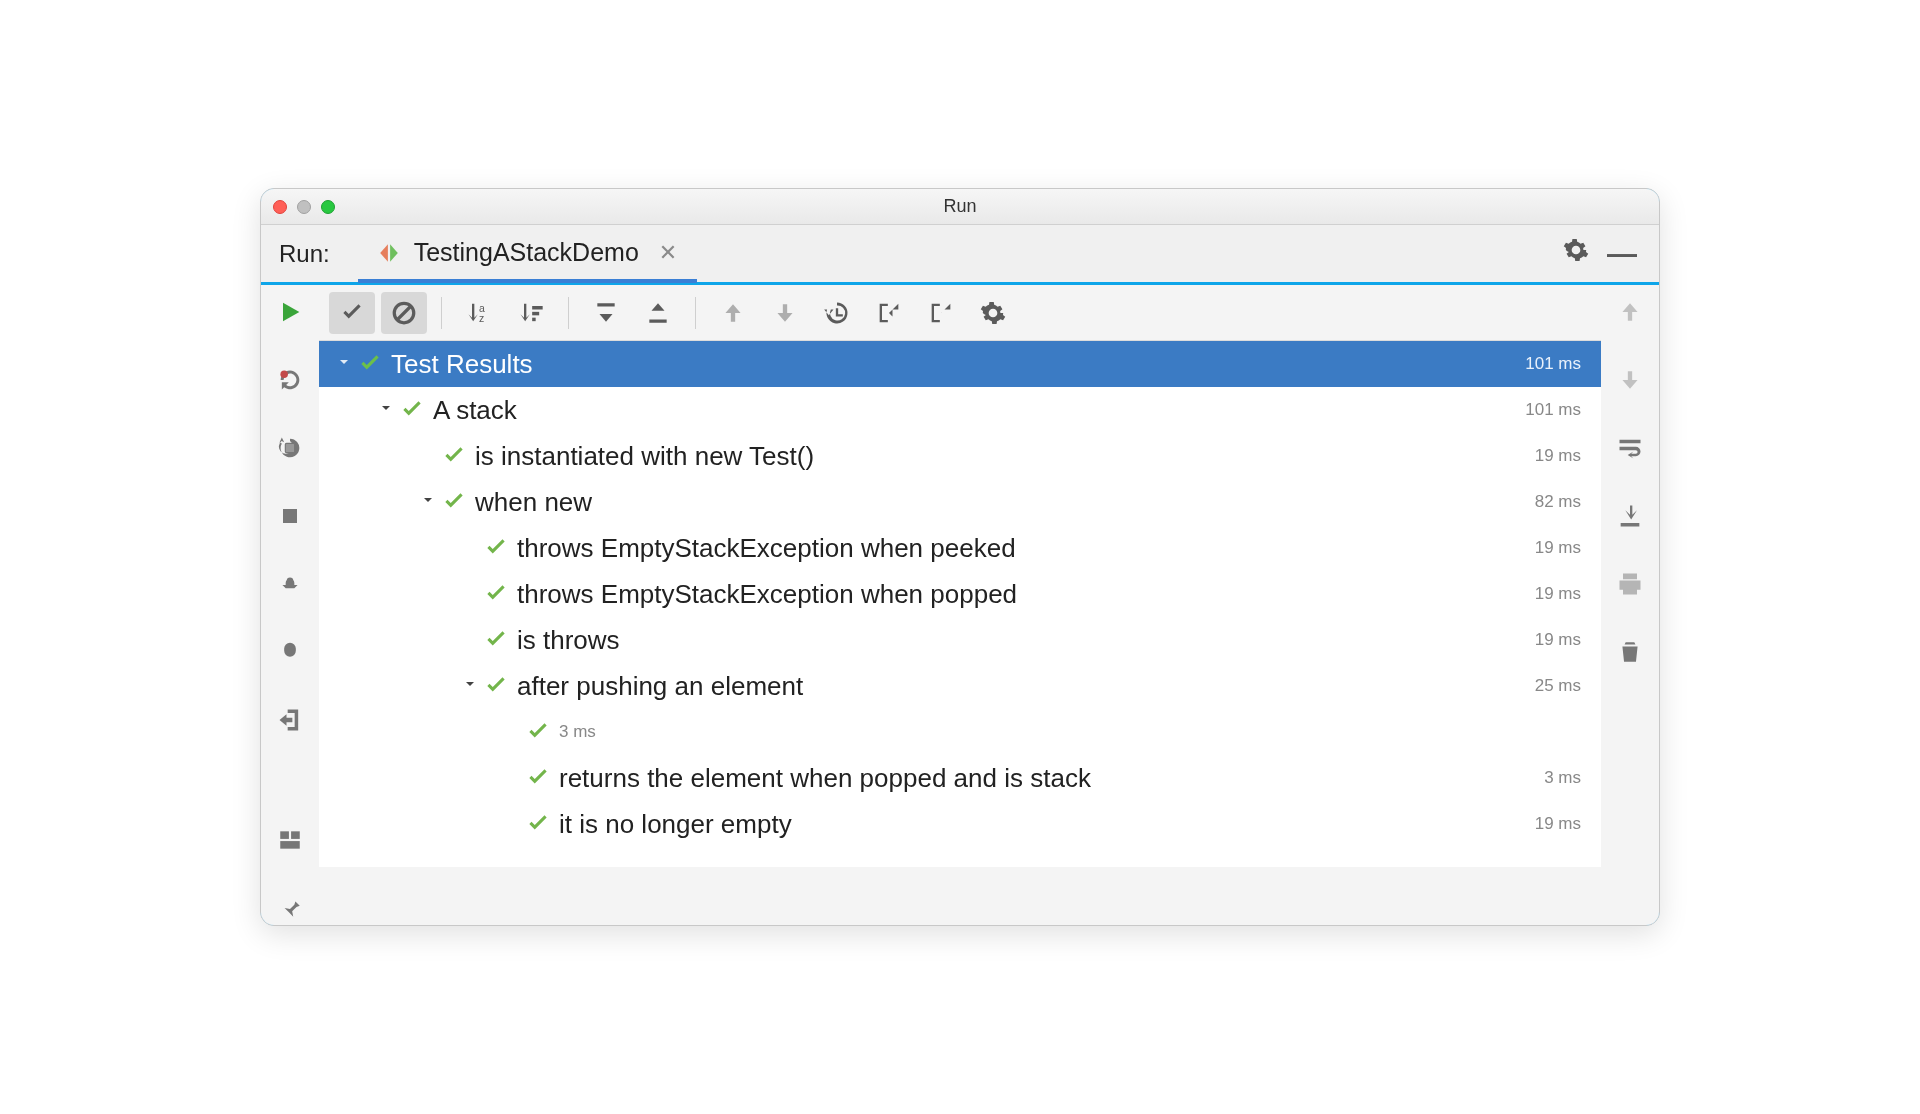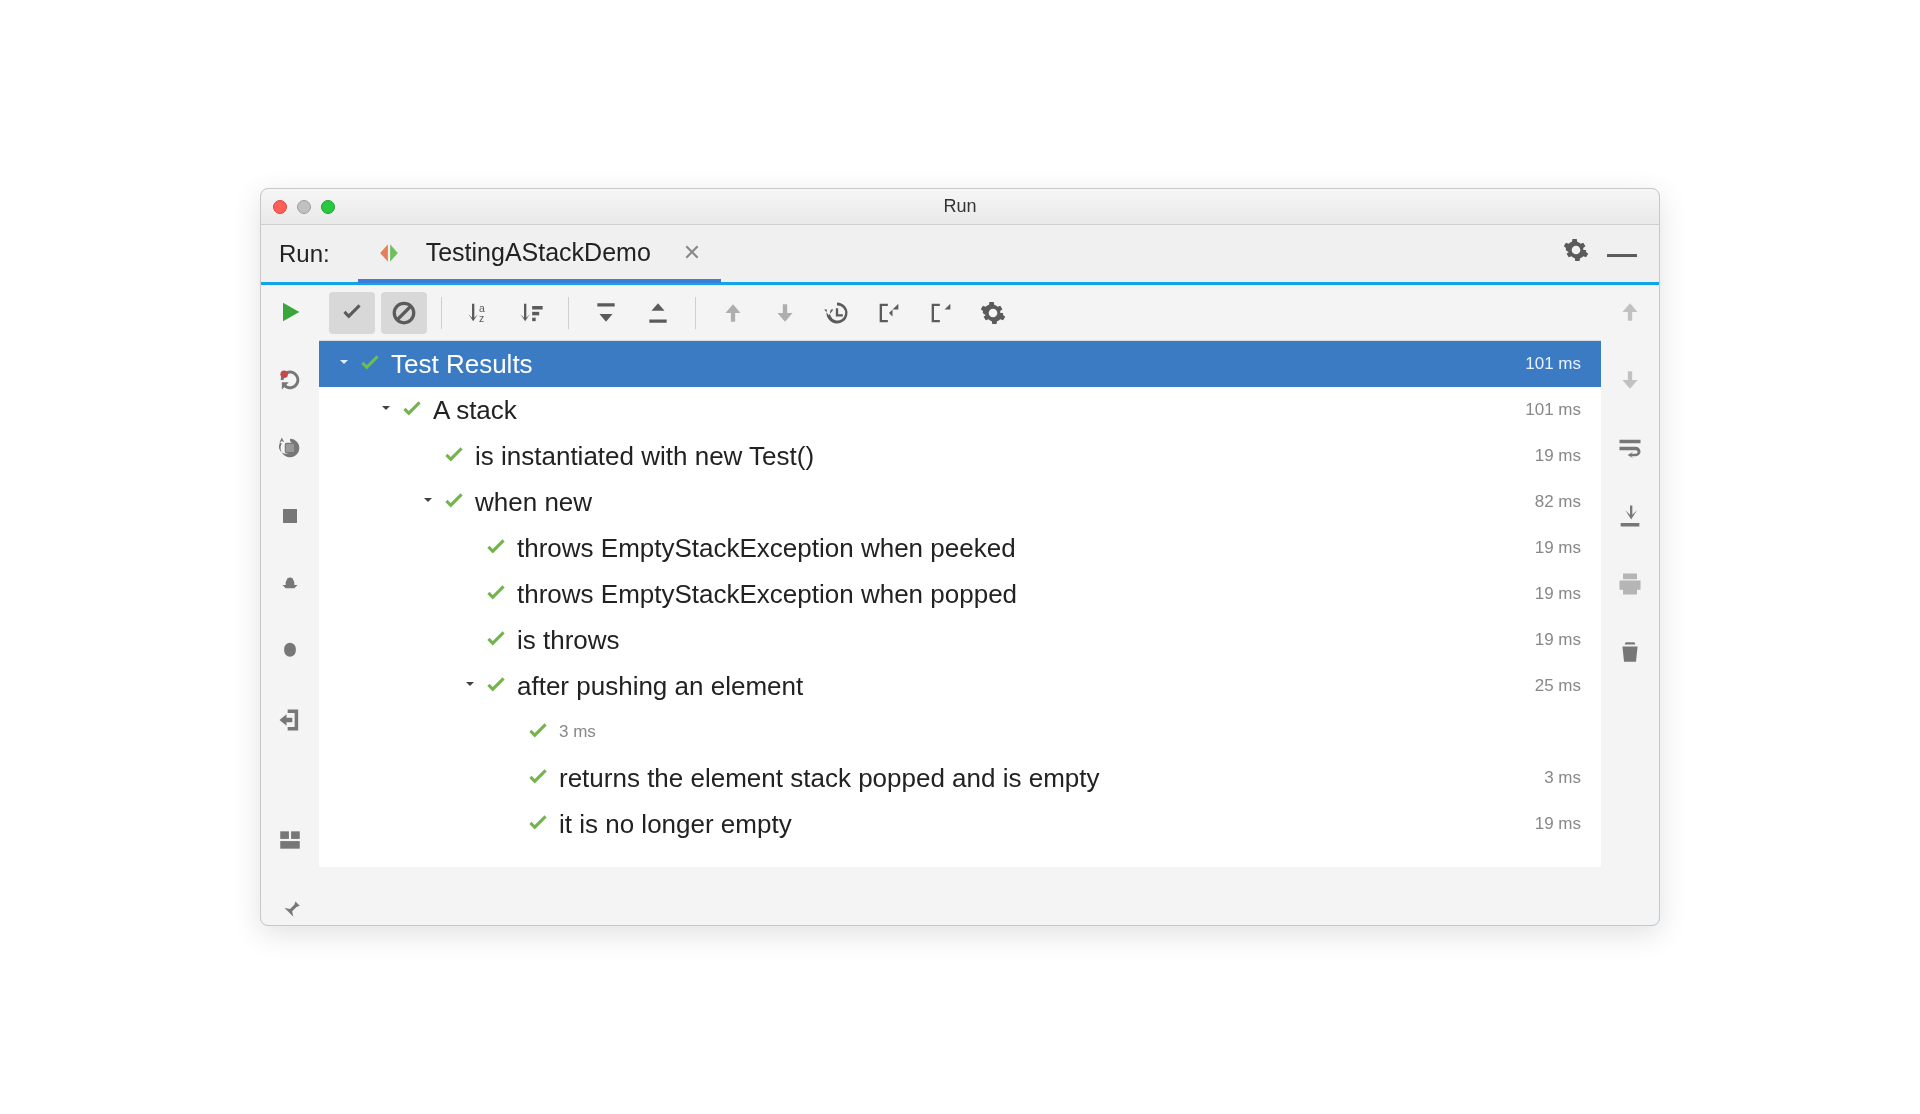--- a/index.html
+++ b/index.html
@@ -8,21 +8,21 @@
     background: #fff;
     display: flex;
     align-items: center;
     justify-content: center;
     min-height: 100vh;
     padding: 20px;
   }
   .window {
     width: 1400px;
     border: 1px solid #c8c8c8;
-    border-radius: 8px;
+    border-radius: 14px;
     background: #7dd3fc;
     box-shadow: 0 8px 30px rgba(0,0,0,0.12);
     overflow: hidden;
   }
   
   .titlebar {
     height: 36px;
     display: flex;
     align-items: center;
     justify-content: center;
@@ -44,21 +44,21 @@
     display:flex; align-items:center;
     height: 60px;
     background:#f0f0f0;
     border-bottom:3px solid #0ea5e9;
     padding: 0 22px 0 18px;
   }
   .header .label {
     font-size: 24px; color:#222; margin-right: 28px;
   }
   .tab {
-    display:flex; align-items:center; gap:26px;
+    display:flex; align-items:center; gap:14px;
     height:100%; padding: 0 20px;
     border-bottom: 4px solid #3a7fd5;
     position:relative; top:1px;
     font-size: 25px; color:#222;
   }
   .tab-close { color:#8a8a8a; font-size:22px; margin-left:6px; cursor:pointer; }
   .spacer { flex:1; }
   .gear-top, .minimize-top { color:#5a5a5a; font-size:26px; margin-left:18px; cursor:pointer; }
   .minimize-top { font-weight:900; font-size:30px; }
   
@@ -413,21 +413,21 @@
             <span class="time">3 ms</span>
           </div>
           <div class="row">
             <span class="indent" style="width: 180px;"></span>
             <span class="arrow hidden"></span>
             <span class="check">
               <svg width="26" height="26" viewBox="0 0 24 24">
                 <path d="M4 12l5 5L20 6l-2-2-9 9-3-3-2 2z"></path>
               </svg>
             </span>
-            <span class="name">returns the element stack popped and is empty</span>
+            <span class="name">returns the element when popped and is stack</span>
             <span class="time">3 ms</span>
           </div>
           <div class="row">
             <span class="indent" style="width: 180px;"></span>
             <span class="arrow hidden"></span>
             <span class="check">
               <svg width="26" height="26" viewBox="0 0 24 24">
                 <path d="M4 12l5 5L20 6l-2-2-9 9-3-3-2 2z"></path>
               </svg>
             </span>

